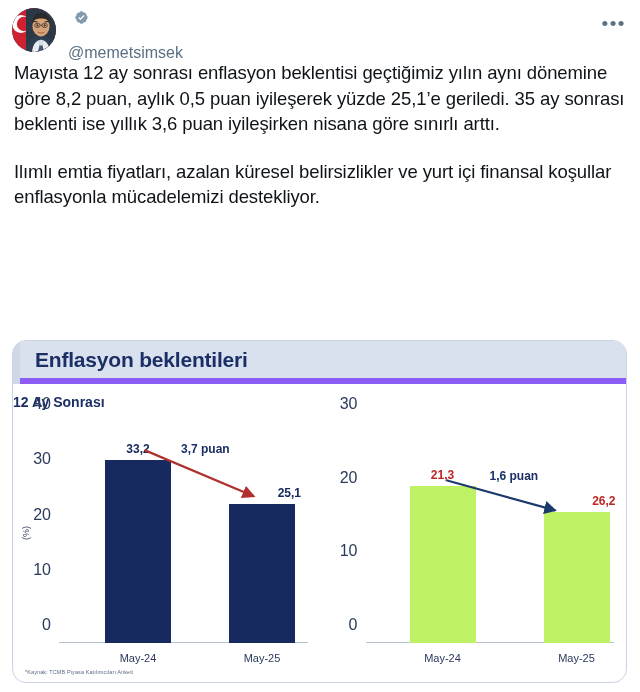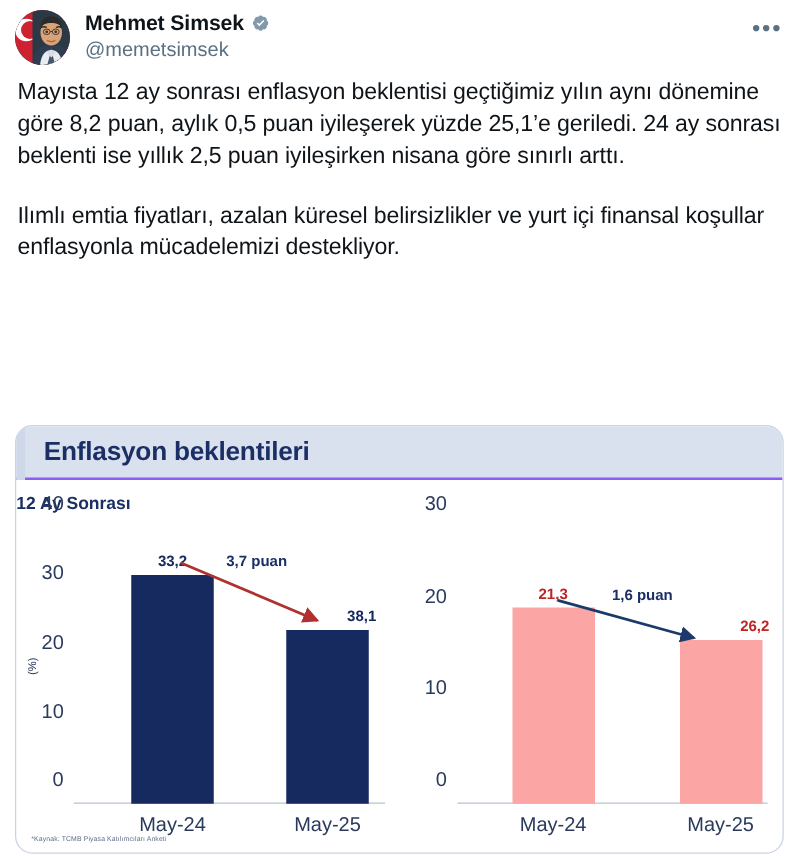--- a/index.html
+++ b/index.html
@@ -25,21 +25,21 @@
   }
   .avatar svg { display: block; width: 44px; height: 44px; }
   .name-block { margin-left: 12px; line-height: 1.15; padding-top: 1px; }
   .name-row { display: flex; align-items: center; }
   .display-name {
     font-size: 17px; font-weight: 700; color: #0f1419;
     letter-spacing: -0.1px; white-space: nowrap;
   }
   .verified { margin-left: 5px; display: inline-flex; align-items: center; }
   .verified svg { width: 17px; height: 17px; display: block; }
-  .handle { font-size: 16px; color: #5b7083; margin-top: 3px; }
+  .handle { font-size: 16px; color: #5b7083; margin-top: 18px; }
   .more-btn {
     margin-left: auto; color: #5b7083; font-size: 19px;
     letter-spacing: 1.5px; line-height: 1; padding-top: 6px;
     cursor: pointer; user-select: none;
   }
 
   
   .tw-body { padding: 4px 14px 0 14px; }
   .tw-para {
     font-size: 18.5px;
@@ -56,21 +56,21 @@
     left: 12px; top: 340px;
     width: 615px; height: 343px;
     border: 1px solid #c9d3e4;
     border-radius: 14px;
     background: #ffffff;
     overflow: hidden;
   }
   .chart-title-bar {
     height: 43px;
     background: #dae1ee;
-    border-bottom: 2px solid #8b5cf6;
+    border-bottom: 6px solid #8b5cf6;
     display: flex; align-items: center;
     padding-left: 22px;
   }
   .chart-title-bar .accent {
     position: absolute; left: 0; top: 0; width: 7px; height: 43px;
     background: #cfd8e8;
   }
   .chart-title {
     font-size: 21px; font-weight: 700; color: #1b2f66;
     letter-spacing: -0.2px;
@@ -103,33 +103,33 @@
     position: absolute; left: -40px; top: 50%;
     transform: translateY(-50%) rotate(-90deg);
     transform-origin: center;
     font-size: 9px; color: #2a3a5c;
   }
   .bar {
     position: absolute; bottom: 0;
     width: 66px;
   }
   .bar.navy { background: #172a60; }
-  .bar.red  { background: #fca5a5; }
+  .bar.red  { background: #bef264; }
   .bar-value {
     position: absolute; bottom: 100%; left: 50%;
     transform: translateX(-50%);
     margin-bottom: 4px;
     font-size: 12px; font-weight: 700; white-space: nowrap;
   }
   .bar-value.navy { color: #172a60; text-align: center; }
   .bar-value.red  { color: #be2626; }
   .xtick {
     position: absolute; top: 100%; margin-top: 9px;
     left: 50%; transform: translateX(-50%);
-    font-size: 16px; color: #2a3a5c; white-space: nowrap;
+    font-size: 11px; color: #2a3a5c; white-space: nowrap;
   }
   .annot-svg {
     position: absolute; left: 0; top: 0; width: 100%; height: 100%;
     overflow: visible; pointer-events: none;
   }
   .annot-label {
     position: absolute;
     font-size: 12px; font-weight: 700; color: #1b2f66;
     white-space: nowrap;
   }
@@ -174,36 +174,35 @@
           <circle cx="32.6" cy="17.4" r="1.1" fill="#46301f"></circle>
           <path d="M26 24.4 q3 1.8 6 0" stroke="#9d6a47" stroke-width="1" fill="none" stroke-linecap="round"></path>
           <path d="M20.4 14.2 q2.6-1.4 5-0.2" stroke="#2a2a2a" stroke-width="1.1" fill="none"></path>
           <path d="M32.8 14 q2.6-1.2 4.6 0.2" stroke="#2a2a2a" stroke-width="1.1" fill="none"></path>
         </g>
       </svg>
     </div>
 
     <div class="name-block">
       <div class="name-row">
-        <span class="display-name">Mehmet Simsek</span>
         <span class="verified">
           <svg viewBox="0 0 22 22" aria-hidden="true">
             <path fill="#829aab" d="M20.4 11c0-1.1-.6-2.1-1.5-2.6.3-1-.1-2.1-.9-2.9-.8-.8-1.9-1.2-2.9-.9C14.6 3.7 13.6 3 12.5 3S10.4 3.7 9.9 4.6c-1-.3-2.1.1-2.9.9-.8.8-1.2 1.9-.9 2.9C5.2 8.9 4.5 9.9 4.5 11s.7 2.1 1.6 2.6c-.3 1 .1 2.1.9 2.9.8.8 1.9 1.2 2.9.9.5.9 1.5 1.6 2.6 1.6s2.1-.7 2.6-1.6c1 .3 2.1-.1 2.9-.9.8-.8 1.2-1.9.9-2.9.9-.5 1.5-1.5 1.5-2.6z" transform="translate(-1.5,0)"></path>
             <path fill="#ffffff" d="M9.6 14.2l-2.7-2.7 1.1-1.1 1.6 1.6 4.2-4.2 1.1 1.1z"></path>
           </svg>
         </span>
       </div>
       <div class="handle">@memetsimsek</div>
     </div>
 
     <div class="more-btn">•••</div>
   </div>
 
   <div class="tw-body">
-    <p class="tw-para">Mayısta 12 ay sonrası enflasyon beklentisi geçtiğimiz yılın aynı dönemine göre 8,2 puan, aylık 0,5 puan iyileşerek yüzde 25,1’e geriledi. 24 ay sonrası beklenti ise yıllık 2,5 puan iyileşirken nisana göre sınırlı arttı.</p>
+    <p class="tw-para">Mayısta 12 ay sonrası enflasyon beklentisi geçtiğimiz yılın aynı dönemine göre 8,2 puan, aylık 0,5 puan iyileşerek yüzde 25,1’e geriledi. 35 ay sonrası beklenti ise yıllık 3,6 puan iyileşirken nisana göre sınırlı arttı.</p>
     <p class="tw-para">Ilımlı emtia fiyatları, azalan küresel belirsizlikler ve yurt içi finansal koşullar enflasyonla mücadelemizi destekliyor.</p>
   </div>
 
   <div class="chart-card">
 
     <div class="chart-title-bar">
       <div class="accent"></div>
       <span class="chart-title">Enflasyon beklentileri</span>
     </div>
 
@@ -221,21 +220,21 @@
           <div class="ytick" style="bottom:100%">40</div>
 
           <div class="axis-line"></div>
 
           <div class="bar navy" style="left:46px; height:83%">
             <div class="bar-value navy">33,2</div>
             <div class="xtick">May-24</div>
           </div>
 
           <div class="bar navy" style="left:170px; height:62.75%">
-            <div class="bar-value navy offset-right">38,1</div>
+            <div class="bar-value navy offset-right">25,1</div>
             <div class="xtick">May-25</div>
           </div>
 
           <svg class="annot-svg" viewBox="0 0 250 220" preserveAspectRatio="none">
             <defs>
               <marker id="arrRed" markerWidth="7" markerHeight="7" refX="5.2" refY="3" orient="auto">
                 <path d="M0,0 L6,3 L0,6 z" fill="#b03030"></path>
               </marker>
             </defs>
             <line x1="86" y1="28" x2="196" y2="74" stroke="#b03030" stroke-width="2.2" marker-end="url(#arrRed)"></line>

